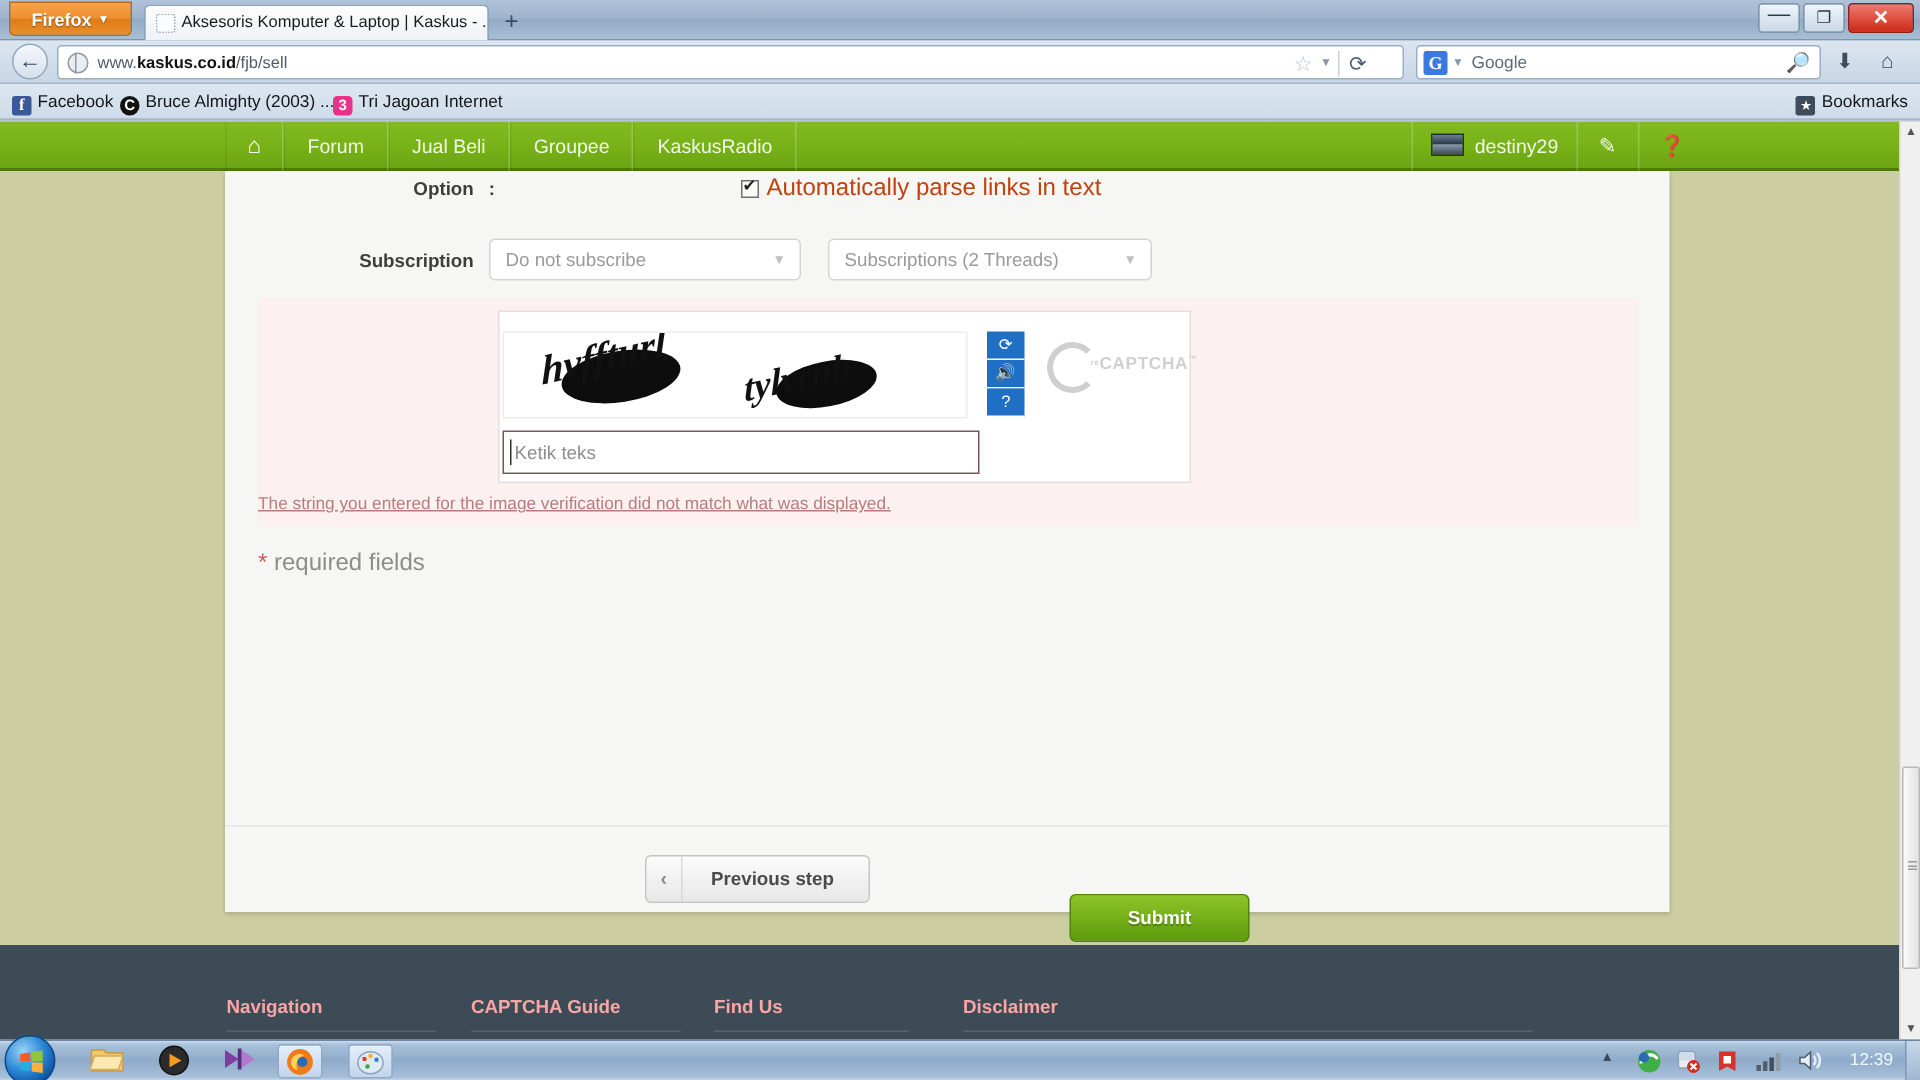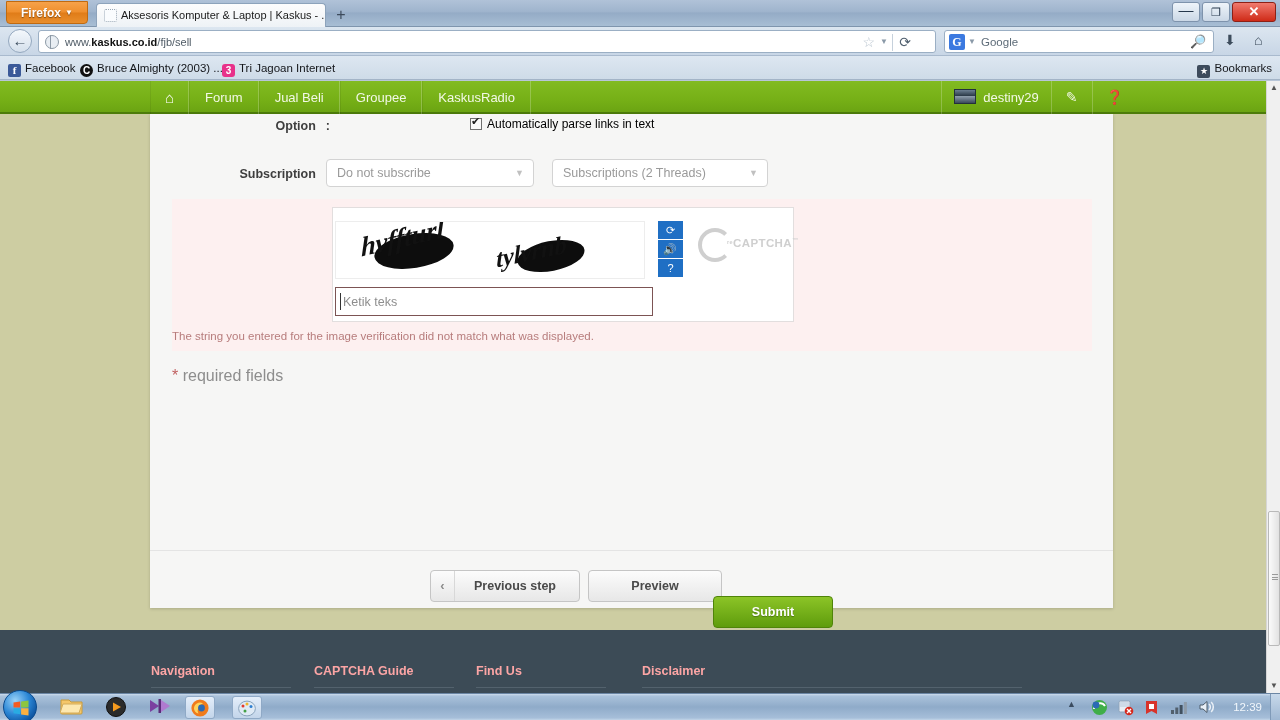--- a/index.html
+++ b/index.html
@@ -166,21 +166,21 @@
     box-shadow: 0 1px 3px rgba(0,0,0,.17);
   }
   .formrow { position: relative; }
   .flabel {
     position: absolute; width: 150px; text-align: right;
     font-size: 12.5px; font-weight: bold; color: #3e3e3e;
   }
   .flabel .colon { font-weight: bold; margin-left: 10px; }
   .flabel.req { color: #b14a4a; }
 
-  .cbrow { position: absolute; left: 320px; top: 0; font-size: 12px; color: #000000; }
+  .cbrow { position: absolute; left: 344px; top: 0; font-size: 16px; color: #c2410c; }
   .cbx {
     display: inline-block; width: 12px; height: 12px; vertical-align: -2px;
     border: 1px solid #707070; background: #fafafa; margin-right: 5px;
     position: relative;
   }
   .cbx:after {
     content: "✔"; position: absolute; left: 0px; top: -4px;
     font-size: 11px; color: #222;
   }
 
@@ -471,33 +471,30 @@
           <div class="capbtn"><span>🔊</span></div>
           <div class="capbtn"><span>?</span></div>
         </div>
         <div class="recap">
           <span class="c"></span>
           <span class="label"><span class="sm">re</span><span>CAPTCHA</span><span class="tm">™</span></span>
         </div>
       </div>
     </div>
 
-    <div class="errmsg" style="left:22px; top:216px;">The string you entered for the image verification did not match what was displayed.</div>
+    <div class="errmsg" style="left:22px; top:216px;text-decoration:underline;">The string you entered for the image verification did not match what was displayed.</div>
 
     <div class="reqfields" style="left:22px; top:253px;">
       <span class="star">*</span><span> required fields</span>
     </div>
 
     <div class="btnbar">
       <div class="btn grey" style="left:280px; width:150px; padding-left:20px;">
         <span class="chev">‹</span>
         <span>Previous step</span>
-      </div>
-      <div class="btn grey" style="left:438px; width:134px;">
-        <span>Preview</span>
       </div>
       <div class="btn green" style="left:563px; width:120px;">
         <span>Submit</span>
       </div>
     </div>
   </div>
 
   <div class="footer">
     <div class="fcol" style="left:151px; width:140px;">
       <h4>Navigation</h4>

